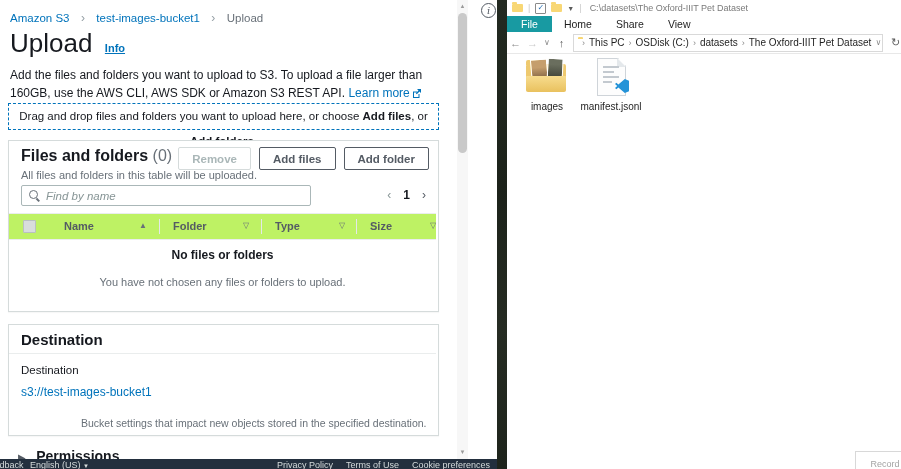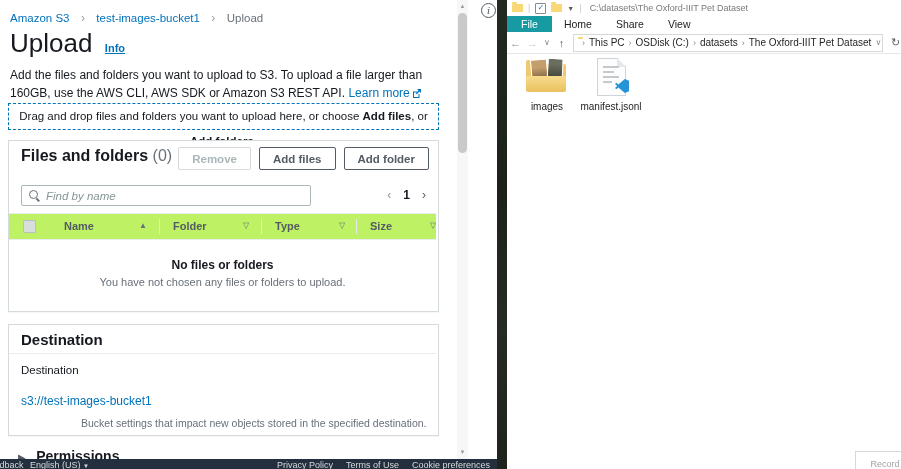--- a/index.html
+++ b/index.html
@@ -156,20 +156,21 @@
 
     <div id="dropzone" class="abs">
       <span>Drag and drop files and folders you want to upload here, or choose </span><b>Add files</b><span>, or </span><b>Add folders</b><span>.</span>
     </div>
 
     <div class="card abs" style="left:8px;top:140px;width:429px;height:170px;">
       <div class="abs" style="left:12px;top:6px;">
         <span class="card-title">Files and folders</span>
         <span class="card-title count">(0)</span>
       </div>
+      <div class="card-sub abs" style="left:12px;top:28px;">All files and folders in this table will be uploaded.</div>
 
       <div class="btn-row abs" style="right:9px;top:6px;">
         <button class="aws-btn disabled" disabled="">Remove</button>
         <button class="aws-btn">Add files</button>
         <button class="aws-btn">Add folder</button>
       </div>
 
       <div class="abs" style="left:12px;top:44px;width:300px;">
         <span class="mag abs" style="left:8px;top:5px;"></span>
         <input id="find-input" type="text" placeholder="Find by name" style="">
@@ -188,30 +189,30 @@
         <span class="th abs" style="left:164px;top:6px;">Folder</span>
         <span class="sort abs" style="left:234px;top:7px;">▽</span>
         <div class="vdiv abs" style="left:252px;top:5px;height:15px;"></div>
         <span class="th abs" style="left:266px;top:6px;">Type</span>
         <span class="sort abs" style="left:330px;top:7px;">▽</span>
         <div class="vdiv abs" style="left:347px;top:5px;height:15px;"></div>
         <span class="th abs" style="left:361px;top:6px;">Size</span>
         <span class="sort abs" style="left:421px;top:7px;">▽</span>
       </div>
 
-      <div class="empty-title abs" style="left:0;top:117px;width:427px;">No files or folders</div>
+      <div class="empty-title abs" style="left:0;top:107px;width:427px;">No files or folders</div>
       <div class="empty-text abs" style="left:0;top:135px;width:427px;">You have not chosen any files or folders to upload.</div>
     </div>
 
     <div class="card abs" style="left:8px;top:324px;width:429px;height:110px;">
       <div class="abs" style="left:0;top:0;width:427px;height:28px;border-bottom:1px solid #eaeded;">
         <span class="sec-head abs" style="left:12px;top:6px;">Destination</span>
       </div>
       <div class="small-label abs" style="left:12px;top:39px;">Destination</div>
-      <div class="blue-link abs" style="left:12px;top:69px;font-size:12px;">s3://test-images-bucket1</div>
+      <div class="blue-link abs" style="left:12px;top:60px;font-size:12px;">s3://test-images-bucket1</div>
       <div class="expand-sub abs" style="left:33px;top:92px;">Bucket settings that impact new objects stored in the specified destination.</div>
     </div>
 
     <div class="abs" style="left:18px;top:447px;">
       <span class="caret" style="font-size:10px;">▶</span>
       <span style="font-size:14px;font-weight:700;">Permissions</span>
     </div>
   </div>
 
   <div id="aws-footer" class="abs">

